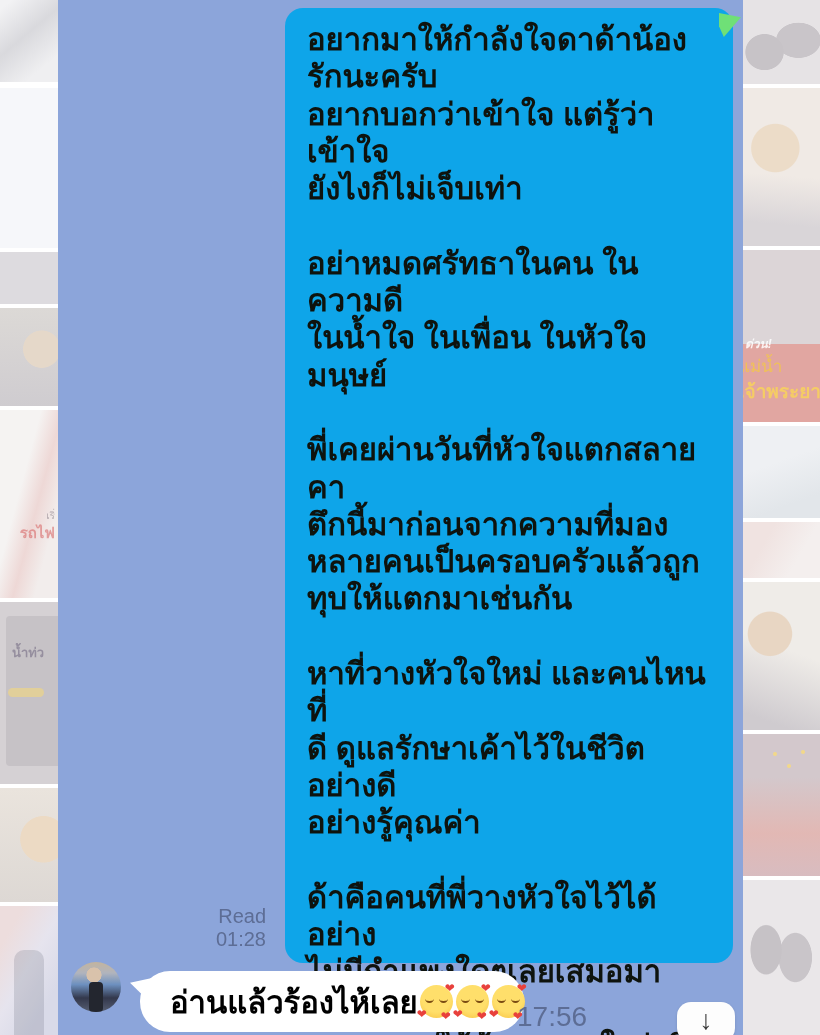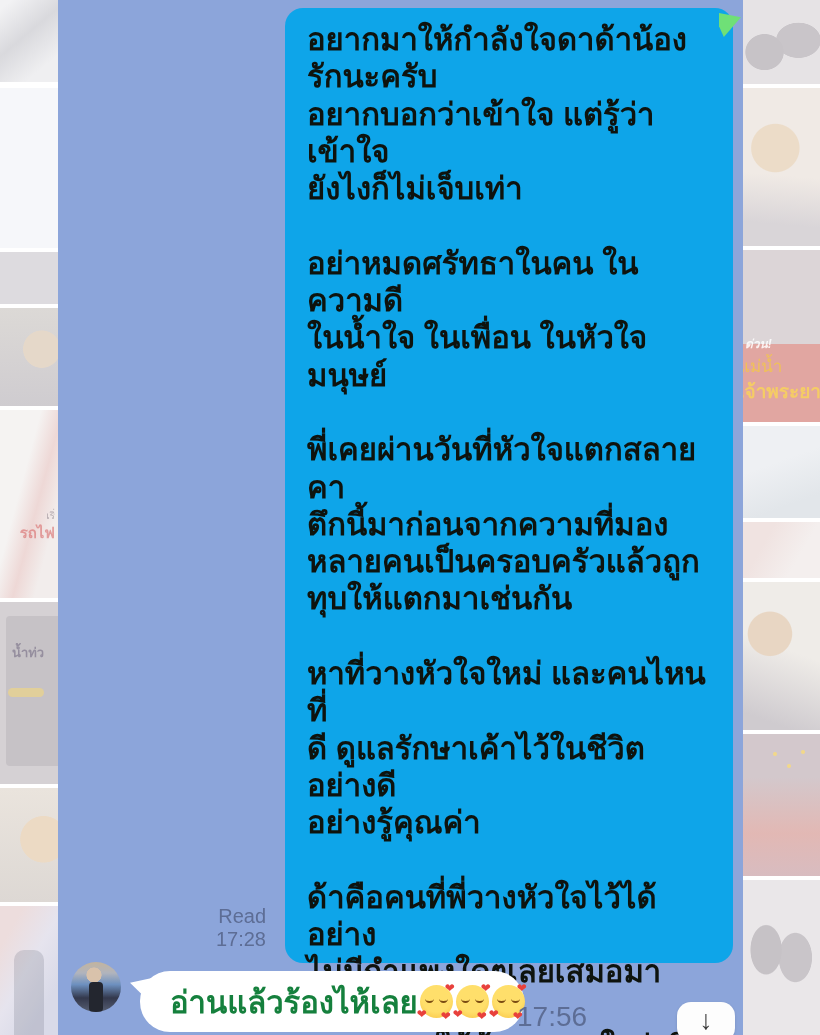--- a/index.html
+++ b/index.html
@@ -74,21 +74,21 @@
   .white-bubble {
     position:absolute; left:140px; top:971px; width:384px; height:61px;
     background:#ffffff; border-radius:30px;
     display:flex; align-items:center; padding-left:30px;
   }
   .white-tail {
     position:absolute; left:-10px; top:7px; width:22px; height:22px;
     background:#ffffff;
     clip-path:polygon(100% 0, 0 22%, 80% 100%, 100% 60%);
   }
-  .white-text { font-size:31px; font-weight:600; color:#15803d; white-space:nowrap; }
+  .white-text { font-size:31px; font-weight:600; color:#000000; white-space:nowrap; }
 
   .emoji-row { display:flex; gap:3px; margin-left:2px; }
   .emoji-face {
     position:relative; width:33px; height:33px; border-radius:50%;
     background:radial-gradient(circle at 50% 38%, #ffdf6b 0 55%, #f7bf3e 100%);
   }
   .emoji-face::before, .emoji-face::after {
     content:""; position:absolute; top:11px; width:9px; height:5px;
     border-bottom:2.5px solid #7a4b12; border-radius:0 0 9px 9px;
   }
@@ -187,21 +187,21 @@
 
 และอยากให้น้องสบายใจว่าถึง
 เราจะไม่ได้ใกล้ชิดติดสนิทกัน
 มากมาย แต่หัวใจของด้าจะ
 ปลอดภัยกับพี่ชายคนนี้เสมอนะ
 ครับ</div>
 </div>
 
 <div class="read-block">
   <div>Read</div>
-  <div>17:28</div>
+  <div>01:28</div>
 </div>
 
 <div class="avatar"></div>
 
 <div class="white-bubble">
   <div class="white-tail"></div>
   <span class="white-text">อ่านแล้วร้องไห้เลย</span>
   <span class="emoji-row">
     <span class="emoji-face">
         <span class="emoji-heart h1">❤</span>

